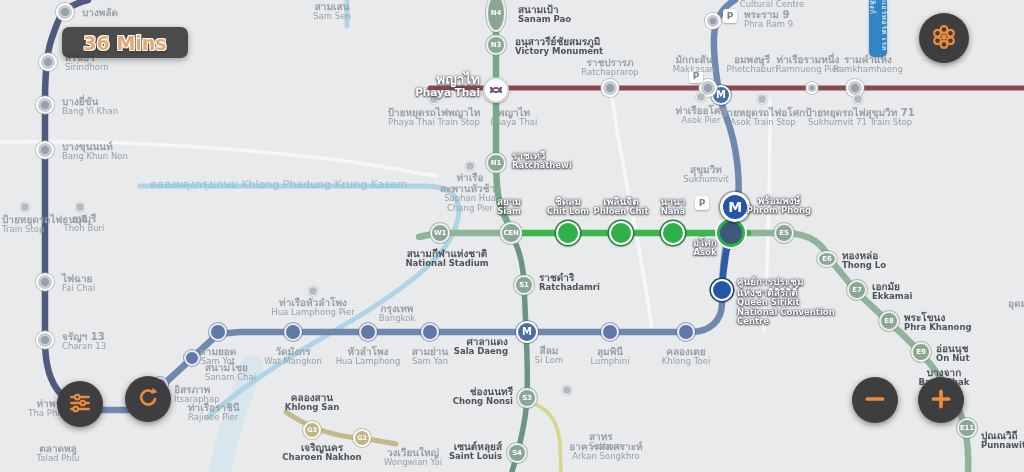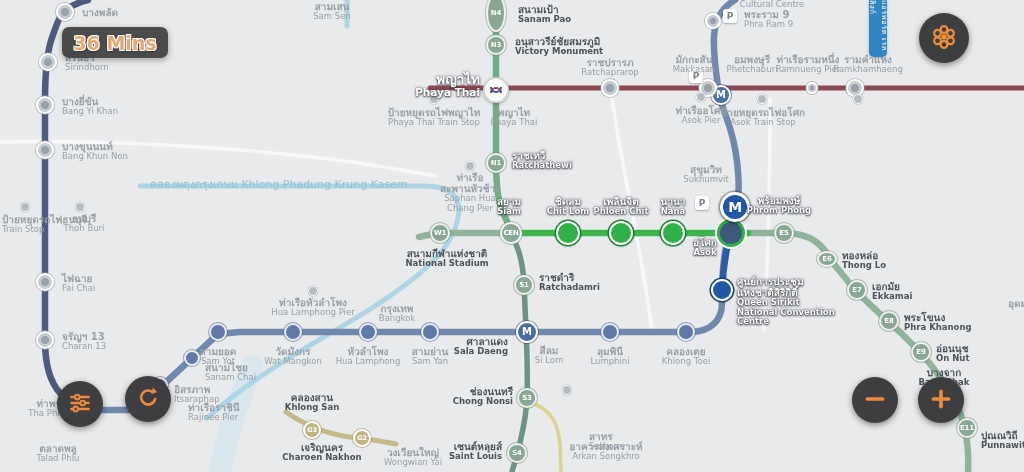--- a/index.html
+++ b/index.html
@@ -33,21 +33,21 @@
   .a-r{transform:translateX(-100%);text-align:right;}
   .a-l{text-align:left;}
   .s-dark{color:#4d5359;} .s-dark .en{font-weight:700;}
   .s-gray{color:#98a0a7;}
   .s-bright{color:#fff;text-shadow:0 1px 2px rgba(45,50,56,.95),0 0 3px rgba(45,50,56,.75),0 0 1px rgba(45,50,56,.9);} .s-bright .en{font-weight:700;}
   .s-bigbright{color:#fff;text-shadow:0 1px 2px rgba(45,50,56,.95),0 0 3px rgba(45,50,56,.75);} 
   .s-bigbright .th{font-size:13.5px;} .s-bigbright .en{font-size:10.5px;font-weight:700;}
   .s-canal{color:#8fc0d4;} .s-canal .th{font-size:11px;font-weight:400;}
 
   
-  .badge{position:absolute;left:62px;top:27px;width:106px;height:31px;z-index:10;background:rgba(62,62,64,.93);
+  .badge{position:absolute;left:62px;top:27px;width:126px;height:31px;z-index:10;background:rgba(62,62,64,.93);
          border-radius:7px;display:flex;align-items:center;justify-content:center;color:#e4a871;
          font:700 19px "DejaVu Sans",sans-serif;
          text-shadow:-1px -1px 0 #fff,1px -1px 0 #fff,-1px 1px 0 #fff,1px 1px 0 #fff,0 2px 3px rgba(0,0,0,.3);
          box-shadow:0 2px 6px rgba(0,0,0,.35);}
 
   
   .arl-banner{position:absolute;left:869px;top:0;width:18px;height:57px;z-index:5;background:#2f86c2;
          border-radius:0 0 5px 5px;color:#fff;writing-mode:vertical-rl;font-size:7.5px;
          display:flex;align-items:center;justify-content:center;letter-spacing:.5px;box-shadow:0 1px 3px rgba(0,0,0,.25);}
 
@@ -397,20 +397,24 @@
         <div class="en">Ramkhamhaeng</div>
       </div>
       <div class="lbl a-c s-gray" style="left: 701px; top: 105px;">
         <div class="th">ท่าเรืออโศก</div>
         <div class="en">Asok Pier</div>
       </div>
       <div class="lbl a-c s-gray" style="left: 763px; top: 107px;">
         <div class="th">ป้ายหยุดรถไฟอโศก</div>
         <div class="en">Asok Train Stop</div>
       </div>
+      <div class="lbl a-c s-gray" style="left: 860px; top: 107px;">
+        <div class="th">ป้ายหยุดรถไฟสุขุมวิท 71</div>
+        <div class="en">Sukhumvit 71 Train Stop</div>
+      </div>
       <div class="lbl a-l s-gray" style="left: 744px; top: 9px;">
         <div class="th">พระราม 9</div>
         <div class="en">Phra Ram 9</div>
       </div>
       <div class="lbl a-c s-gray" style="left: 772px; top: 0px;">
         <div class="en">Cultural Centre</div>
       </div>
     </div>
 
   <div class="badge">36 Mins</div>

